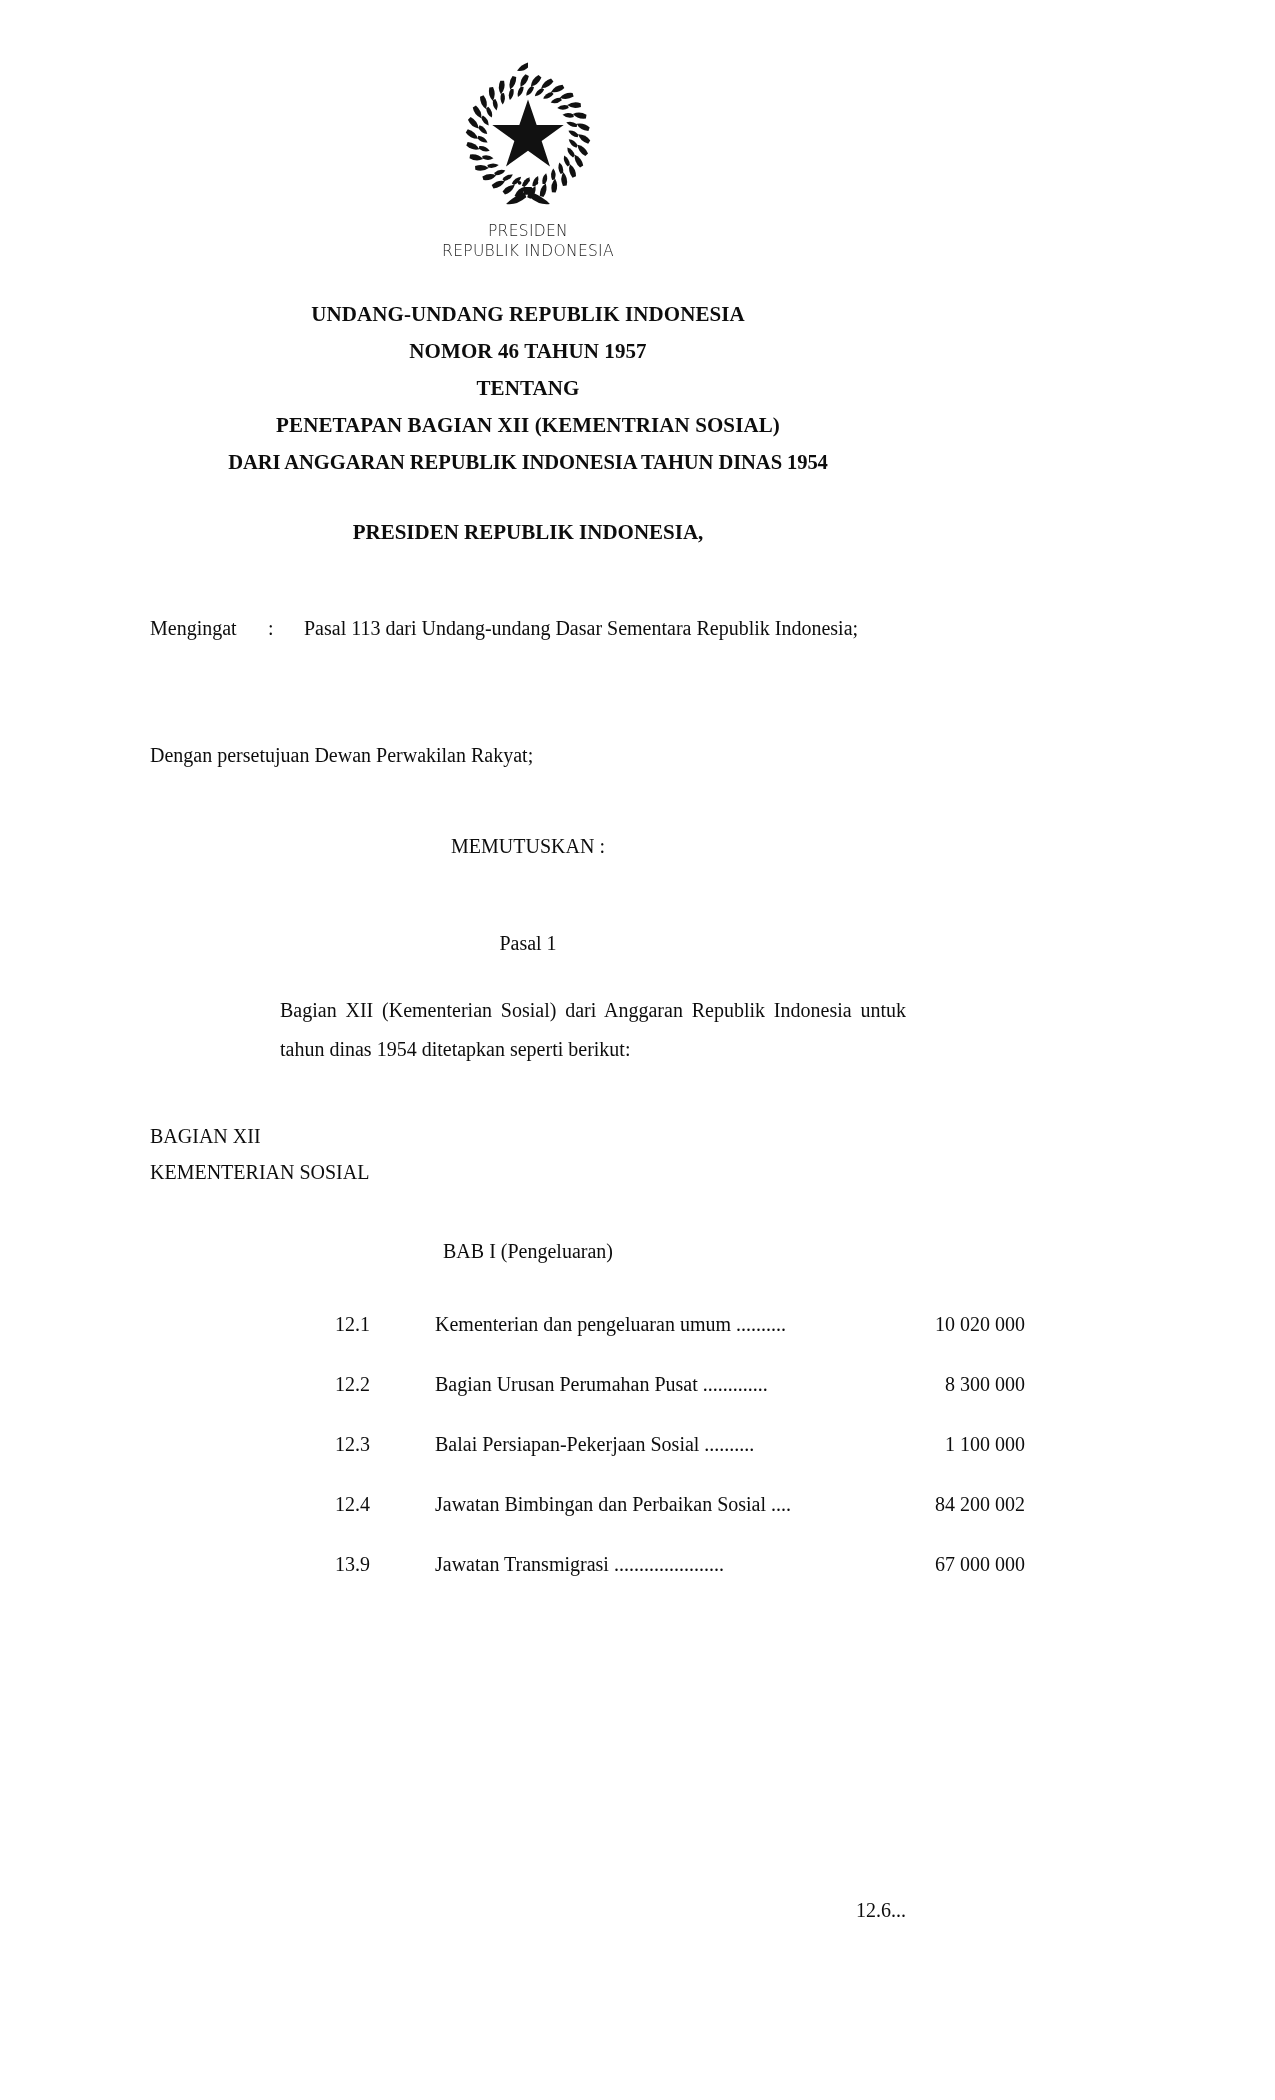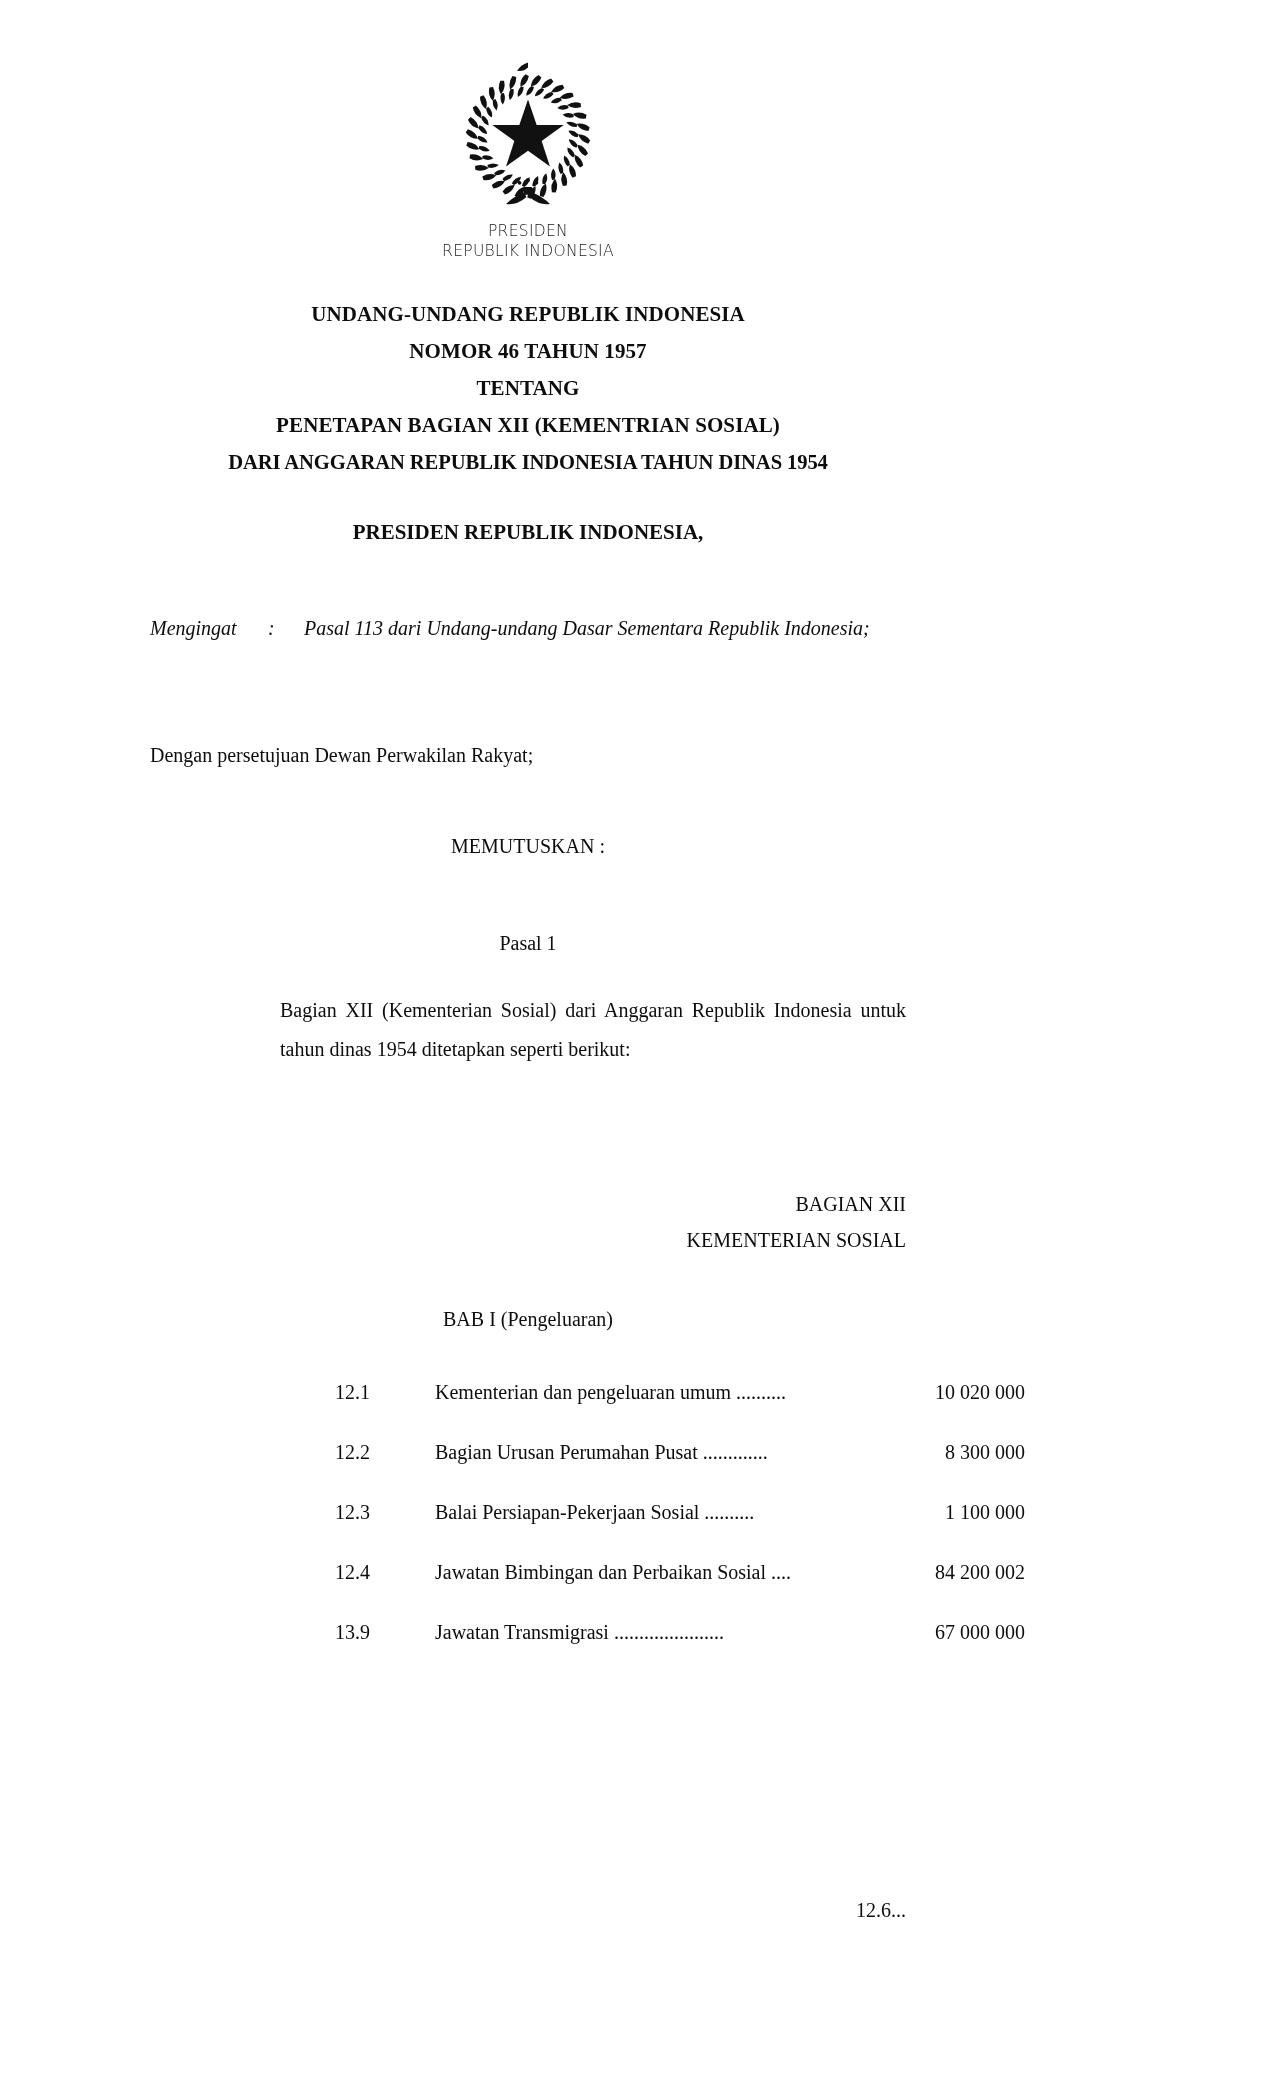--- a/index.html
+++ b/index.html
@@ -67,21 +67,20 @@
     font-weight: bold;
     font-size: 21px;
   }
 
   
   .mengingat-row {
     margin-top: 72px;
     font-size: 20px;
     display: flex;
     align-items: baseline;
-    font-style: italic;
   }
   .mengingat-label { width: 118px; flex: 0 0 118px; }
   .mengingat-colon { width: 36px; flex: 0 0 36px; }
   .mengingat-text  { flex: 1 1 auto; }
 
   .dengan-line {
     margin-top: 104px;
     font-size: 20px;
   }
 
@@ -99,22 +98,22 @@
   .body-para {
     margin-top: 36px;
     margin-left: 130px;
     font-size: 20px;
     line-height: 1.95;
     text-align: justify;
     text-justify: inter-word;
   }
 
   .section-head {
-    margin-top: 118px;
-    text-align: right;
+    margin-top: 50px;
+    text-align: left;
     font-size: 20px;
     line-height: 1.78;
   }
   .bab-head {
     margin-top: 50px;
     text-align: center;
     font-size: 20px;
   }
 
   

